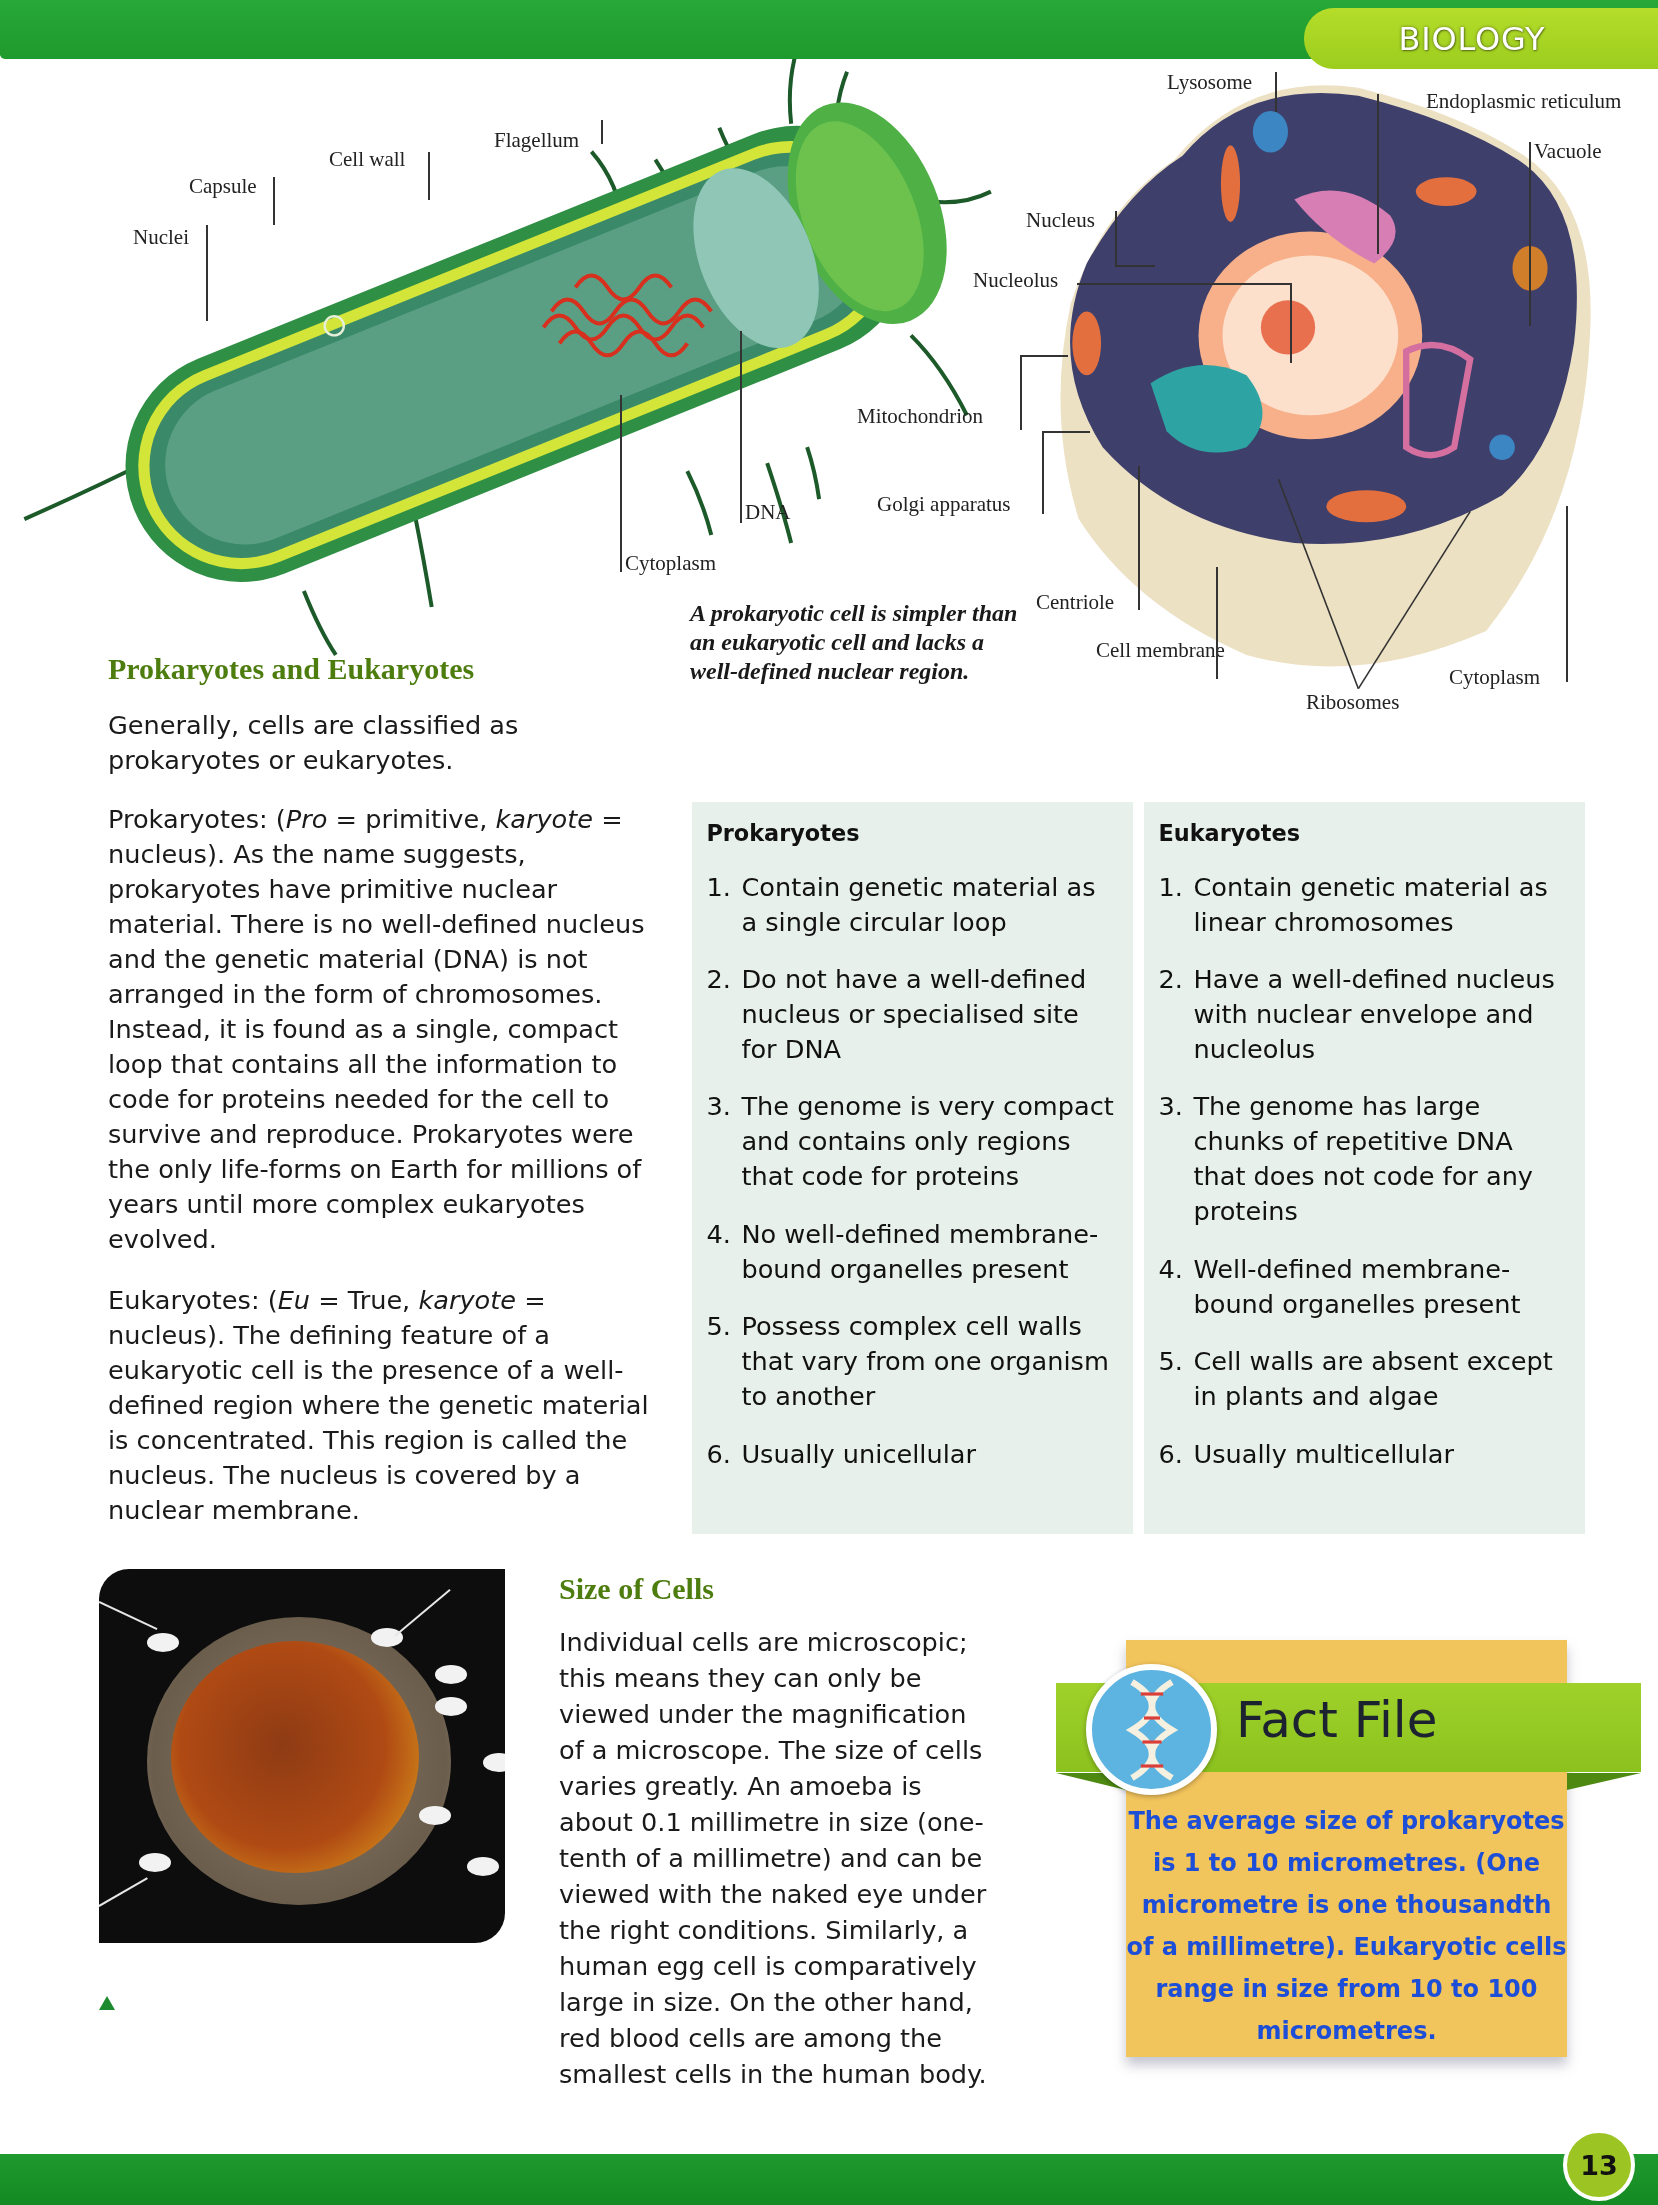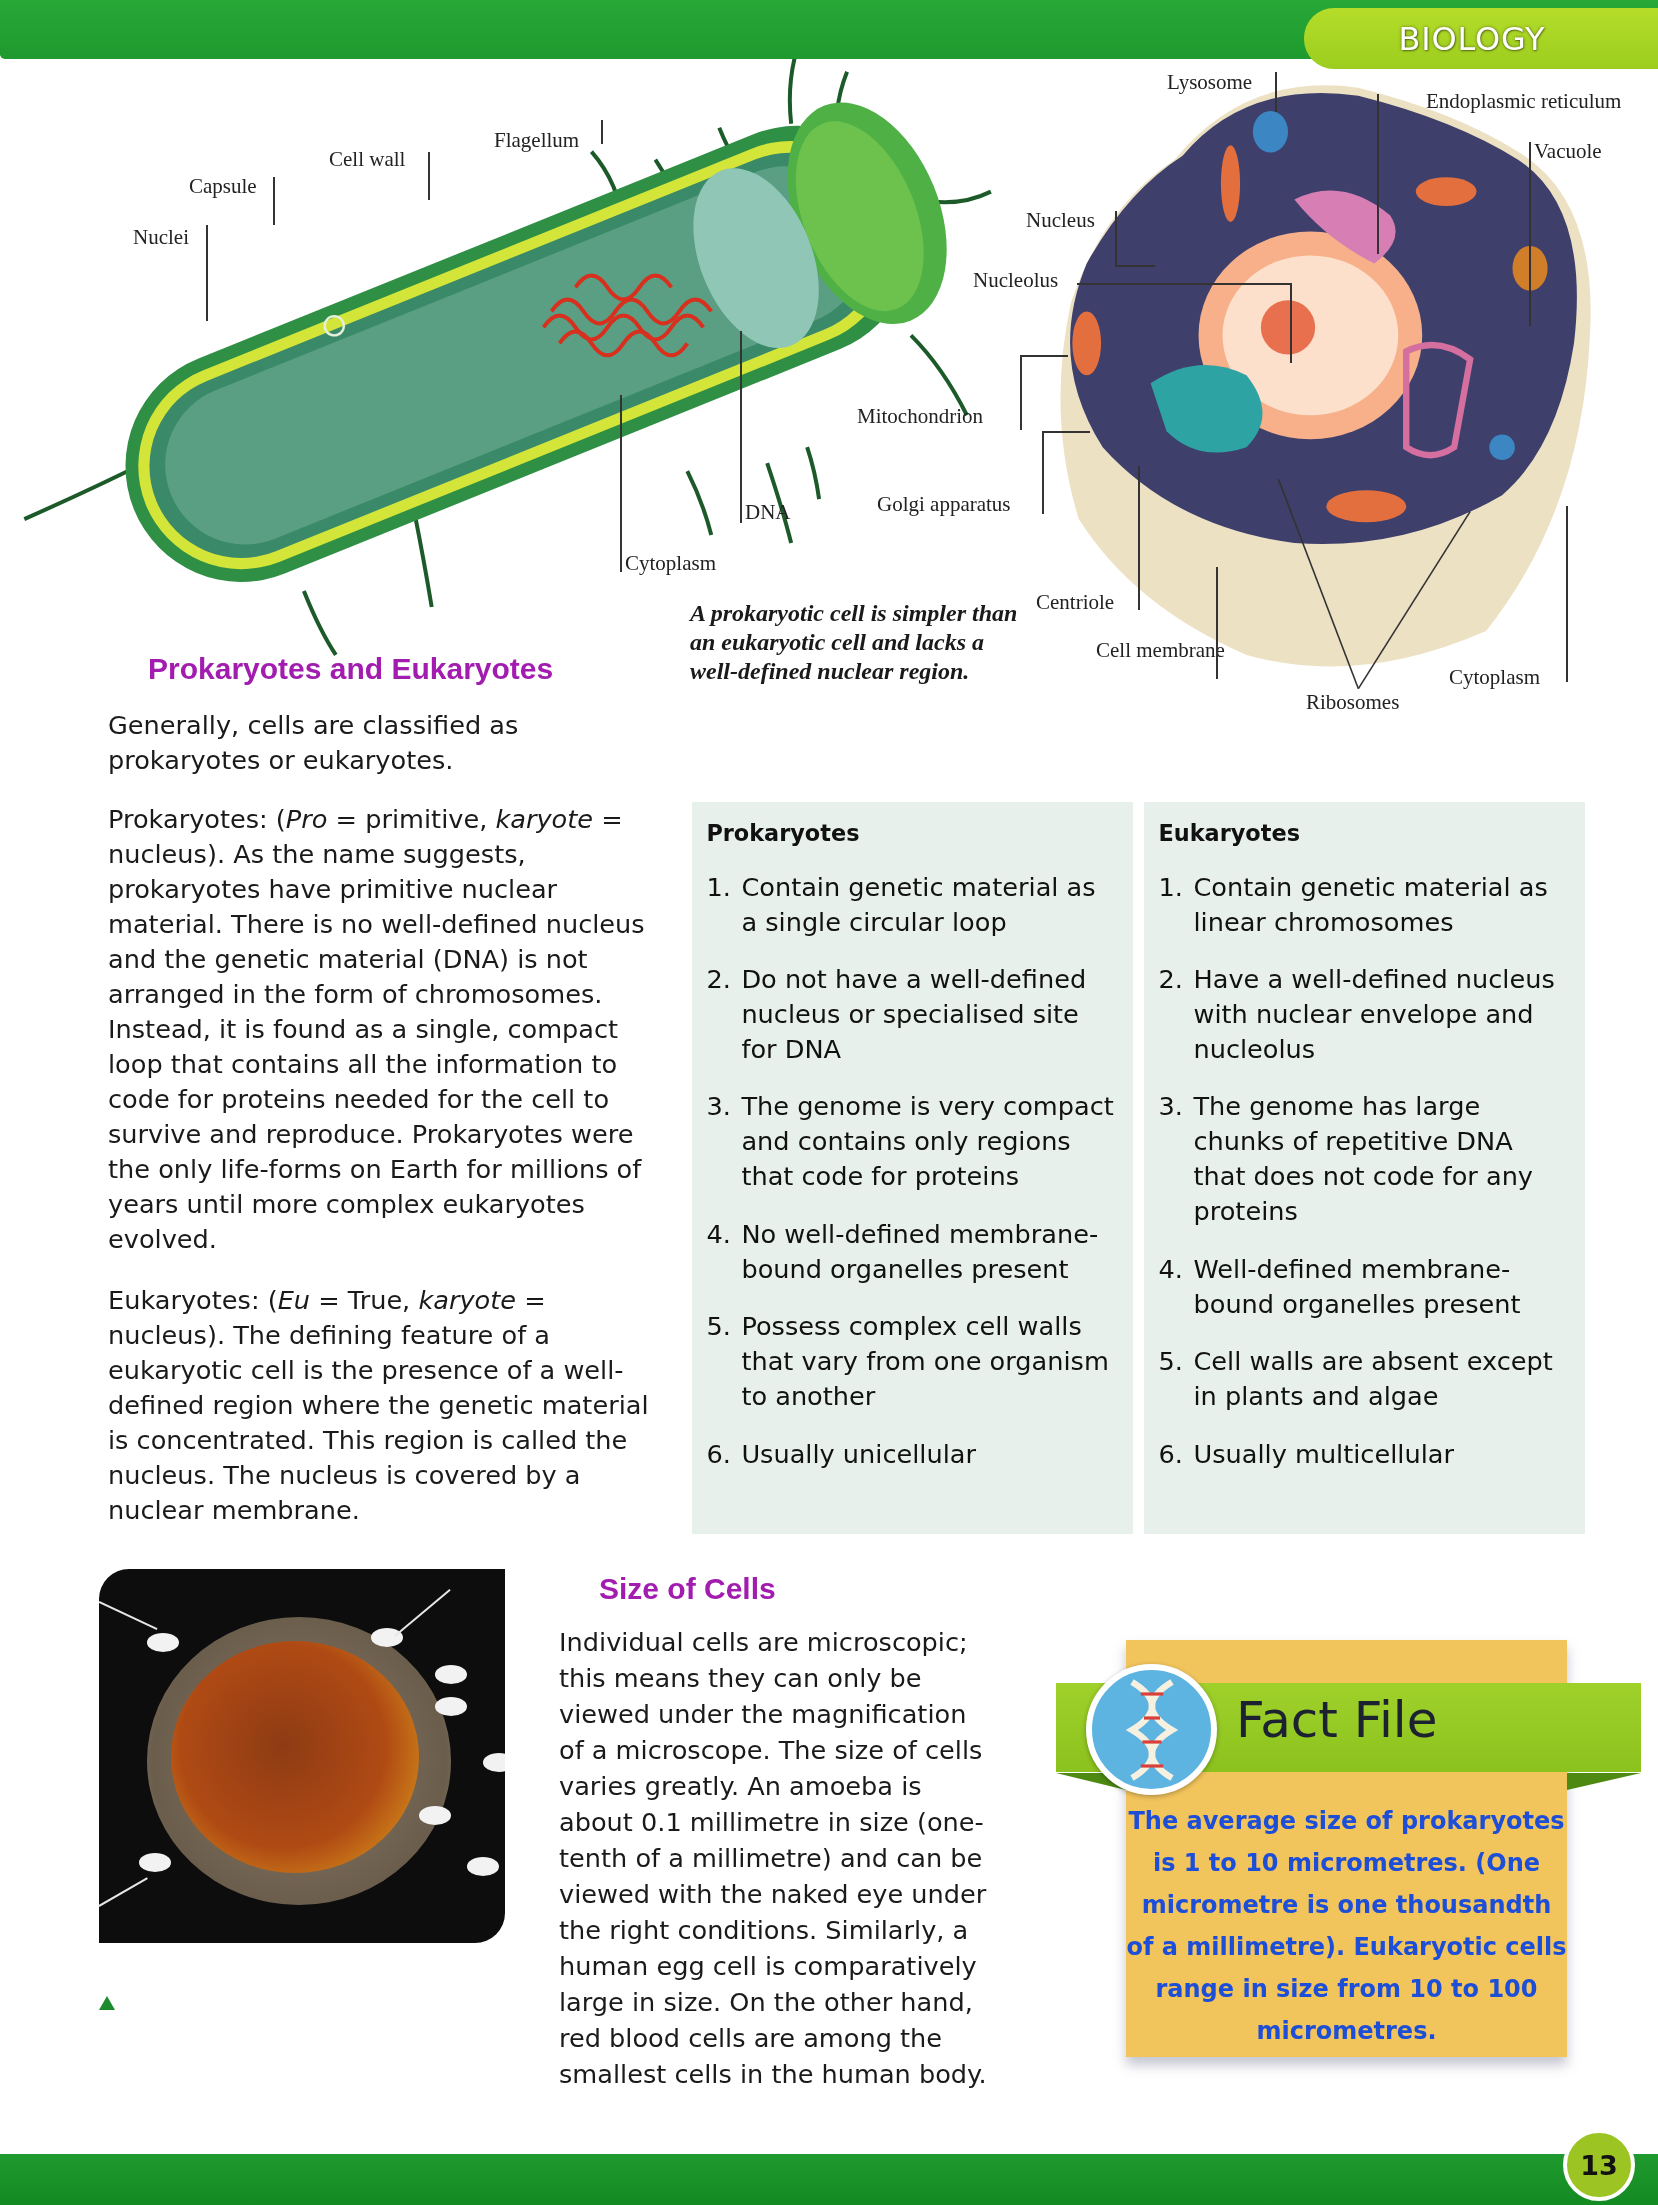--- a/index.html
+++ b/index.html
@@ -14,21 +14,21 @@
   .subject-tab span { font-family: "DejaVu Sans", sans-serif; font-weight: normal; font-size: 32px; color: #ffffff;
     letter-spacing: 0.8px; text-shadow: 0 0 3.2px rgba(0,0,0,0.45), 0.8px 0.8px 1.6px rgba(0,0,0,0.35); margin-left: -32px; }
 
   .diagram { position: absolute; left: 0; top: 59px; width: 1659px; height: 663px; }
   .lbl { position: absolute; font-family: "Liberation Serif", serif; font-size: 21px; color: #222; white-space: nowrap; }
   .lead { position: absolute; background: #333; }
 
   .caption-diag { position: absolute; left: 690px; top: 599px; width: 344px;
     font-family: "Liberation Serif", serif; font-style: italic; font-weight: bold; font-size: 24px; line-height: 29px; color: #1a1a1a; }
 
-  .h2 { position: absolute; font-family: Liberation Sans, sans-serif; font-weight: bold; color: #a21caf; margin-left: 40px; }
+  .h2 { position: absolute; font-family: Liberation Serif, serif; font-weight: bold; color: #4d7c0f; }
   .para { position: absolute; font-family: "DejaVu Sans", sans-serif; font-size: 25.6px; line-height: 35px; color: #1a1a1a; }
   .para b { font-weight: normal; }
 
   .table-wrap { position: absolute; left: 692px; top: 802px; width: 893px; height: 732px; display: flex; gap: 11.2px; }
   .tcol { flex: 1; background: #e8f0ec; padding: 17.6px 14.4px 0 14.4px; }
   .tcol h3 { font-family: "DejaVu Sans", sans-serif; font-weight: bold; font-size: 22.4px; margin-bottom: 24px; color: #111; }
   .tcol ol { list-style: none; }
   .tcol li { display: flex; font-family: "DejaVu Sans", sans-serif; font-size: 25.6px; line-height: 35px; margin-bottom: 22.4px; color: #111; }
   .tcol li .num { width: 35px; flex: none; }
 

